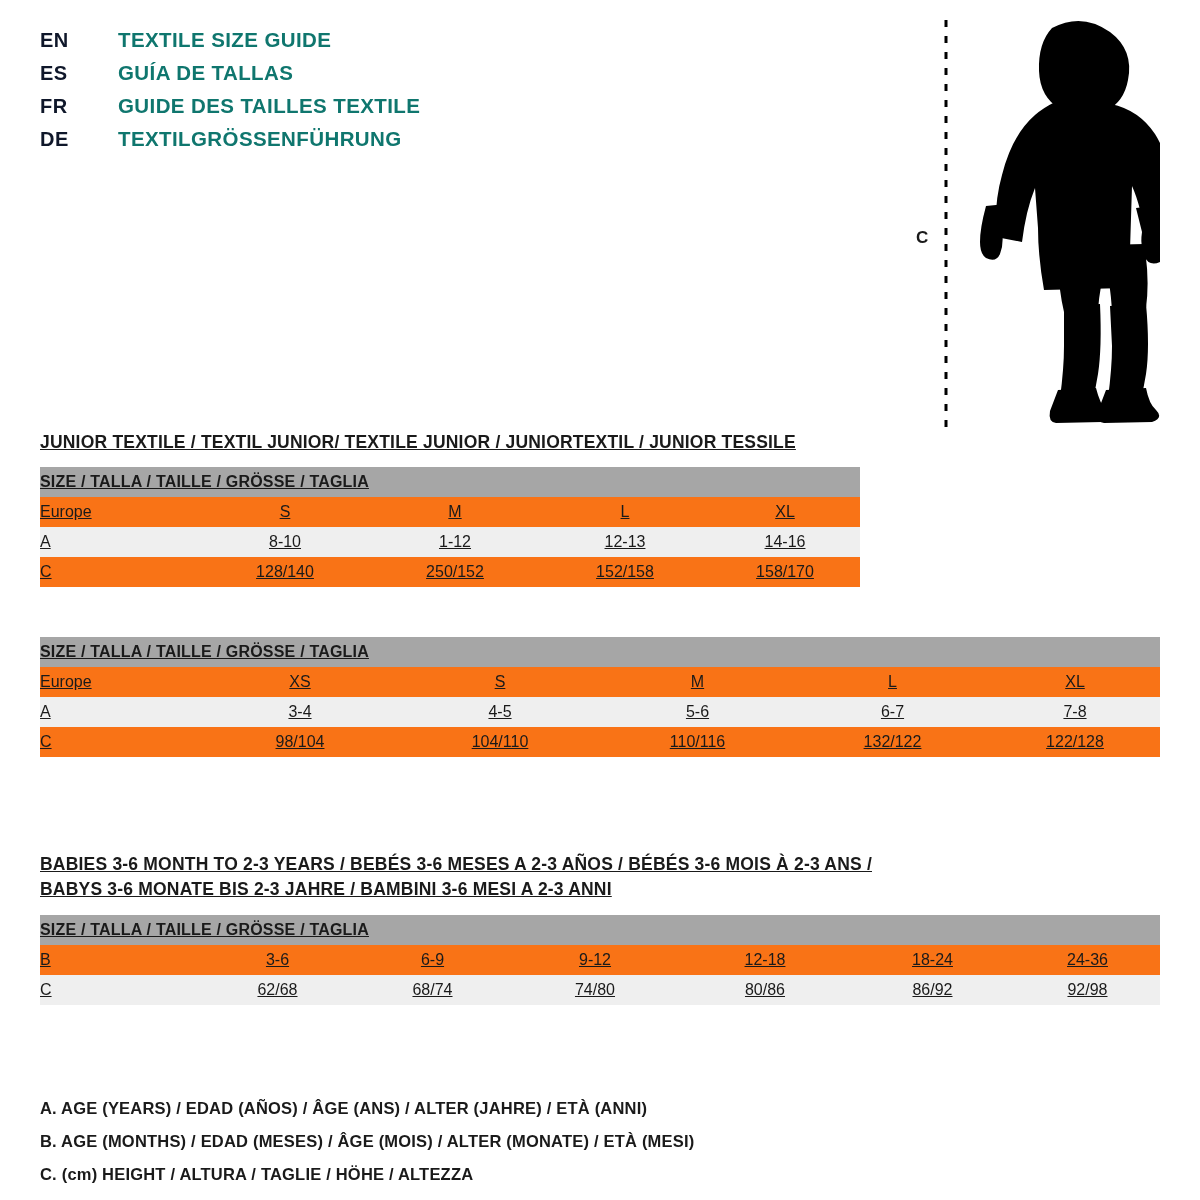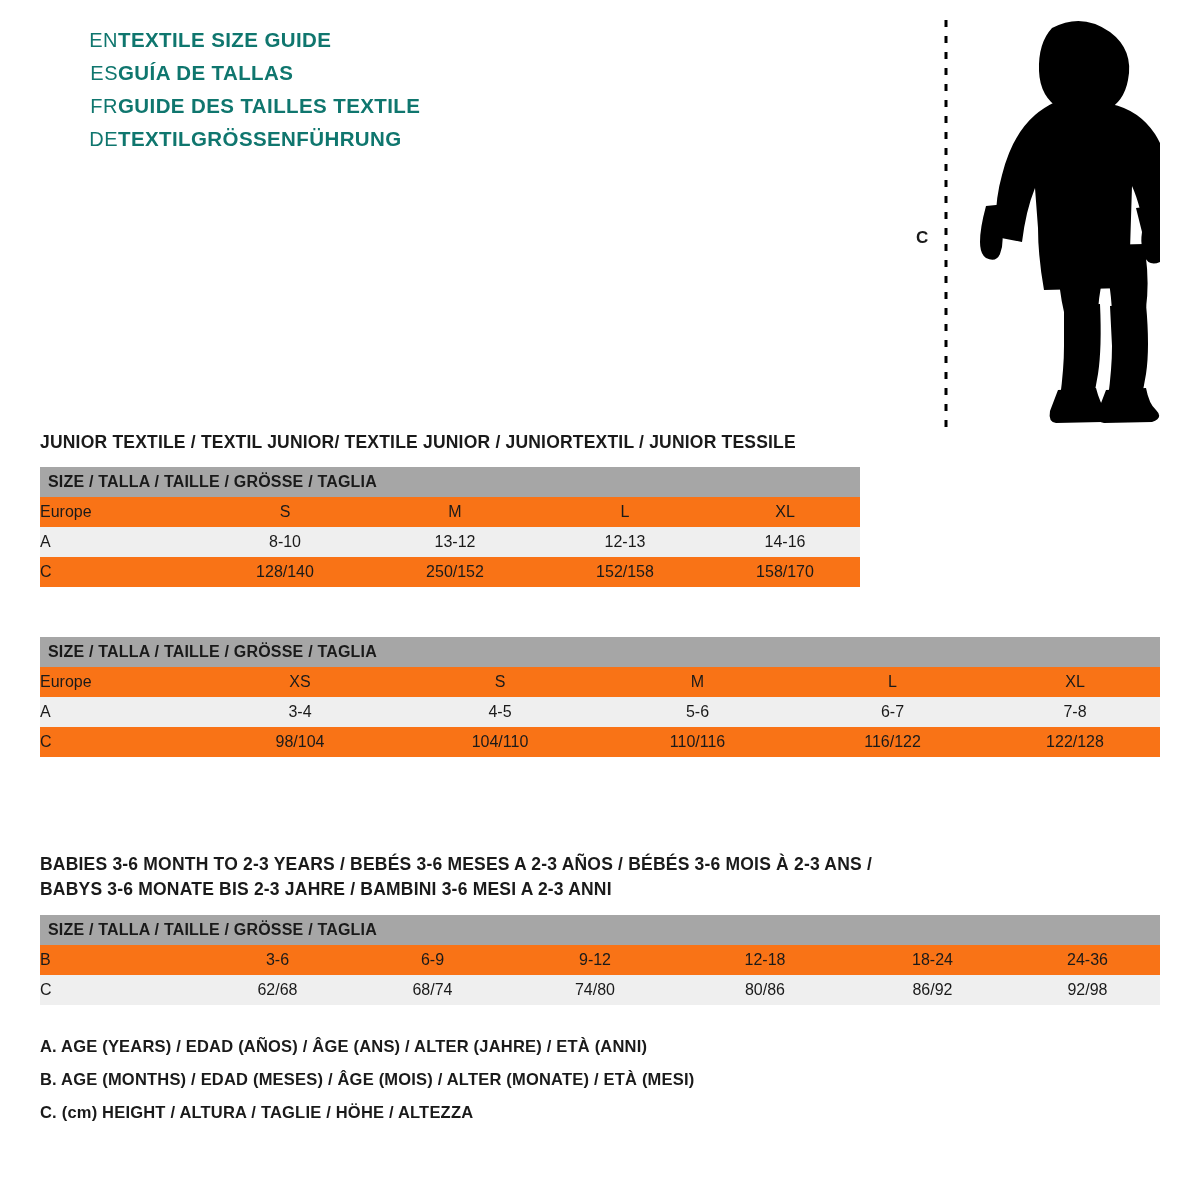--- a/index.html
+++ b/index.html
@@ -24,24 +24,23 @@
     width: 600px;
   }
   .header-row {
     display: flex;
     align-items: baseline;
     height: 33px;
   }
   .header-lang {
     width: 78px;
     font-size: 20px;
-    font-weight: 400;
+    font-weight: 700;
     letter-spacing: 0.5px;
-    color: #0f766e;
-    text-align: right;
+    color: #0f172a;
   }
   .header-title {
     font-size: 20.5px;
     font-weight: 700;
     letter-spacing: 0.4px;
     color: #0f766e;
     white-space: nowrap;
   }
 
   
@@ -59,20 +58,21 @@
     top: 218px;
     font-size: 17px;
     font-weight: 700;
     color: #1a1a1a;
   }
 
   
   .section {
     position: absolute;
     left: 40px;
+    text-decoration: underline;
   }
   .section-title {
     font-size: 17.5px;
     font-weight: 700;
     letter-spacing: 0.2px;
     color: #1a1a1a;
     margin-bottom: 12px;
     white-space: nowrap;
     line-height: 1.45;
   }
@@ -98,27 +98,27 @@
   .row-light td { background: #f97316; }
   .row-grey  td { background: #efefef; }
   .cell-key {
     padding-left: 8px;
     font-weight: 400;
   }
   .cell-val {
     text-align: center;
     font-weight: 400;
   }
-  .hdr-band td.cell-key { padding-left: 8px; }
+  .hdr-band td.cell-key { }
 
   
   .legend {
     position: absolute;
     left: 40px;
-    top: 1030px;
+    top: 1092px;
     width: 1100px;
   }
   .legend-line {
     font-size: 16.5px;
     font-weight: 700;
     letter-spacing: 0.2px;
     color: #1a1a1a;
     height: 33px;
     line-height: 33px;
     white-space: nowrap;
@@ -191,21 +191,21 @@
       <tr class="row-light">
         <td class="cell-key">Europe</td>
         <td class="cell-val">S</td>
         <td class="cell-val">M</td>
         <td class="cell-val">L</td>
         <td class="cell-val">XL</td>
       </tr>
       <tr class="row-grey">
         <td class="cell-key">A</td>
         <td class="cell-val">8-10</td>
-        <td class="cell-val">13-12</td>
+        <td class="cell-val">1-12</td>
         <td class="cell-val">12-13</td>
         <td class="cell-val">14-16</td>
       </tr>
       <tr class="row-light">
         <td class="cell-key">C</td>
         <td class="cell-val">128/140</td>
         <td class="cell-val">250/152</td>
         <td class="cell-val">152/158</td>
         <td class="cell-val">158/170</td>
       </tr>
@@ -241,21 +241,21 @@
         <td class="cell-val">4-5</td>
         <td class="cell-val">5-6</td>
         <td class="cell-val">6-7</td>
         <td class="cell-val">7-8</td>
       </tr>
       <tr class="row-light">
         <td class="cell-key">C</td>
         <td class="cell-val">98/104</td>
         <td class="cell-val">104/110</td>
         <td class="cell-val">110/116</td>
-        <td class="cell-val">116/122</td>
+        <td class="cell-val">132/122</td>
         <td class="cell-val">122/128</td>
       </tr>
     </tbody>
   </table>
 </div>
 
 <div class="section" style="top:852px;">
   <div class="section-title" style="white-space:pre-line;">BABIES 3-6 MONTH TO 2-3 YEARS / BEBÉS 3-6 MESES A 2-3 AÑOS / BÉBÉS 3-6 MOIS À 2-3 ANS /
 BABYS 3-6 MONATE BIS 2-3 JAHRE / BAMBINI 3-6 MESI A 2-3 ANNI</div>
   <table class="size-table">

